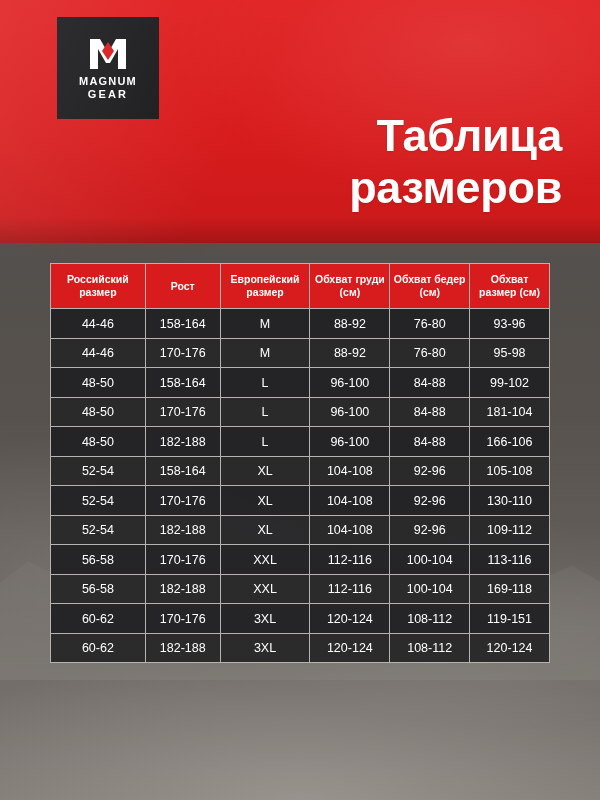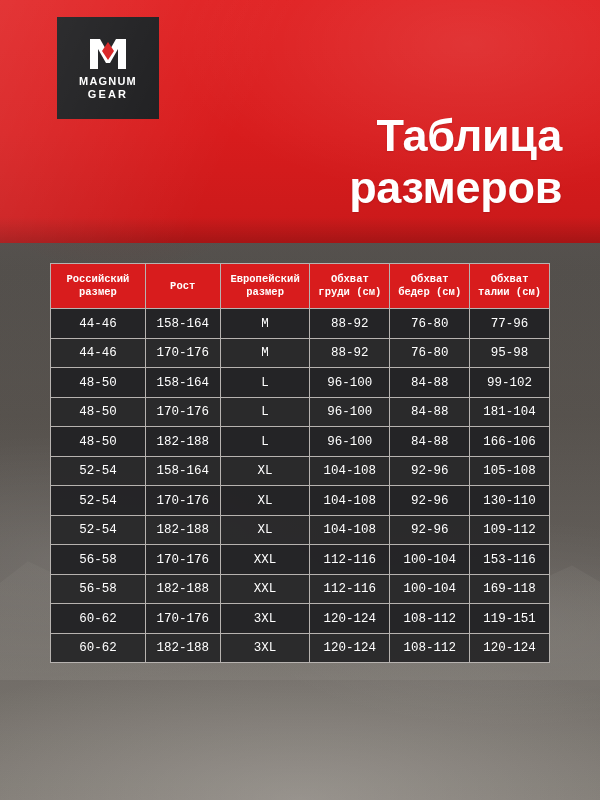--- a/index.html
+++ b/index.html
@@ -116,21 +116,20 @@
     position: absolute;
     left: 50px;
     top: 263px;
     width: 500px;
   }
   table.size-table {
     width: 100%;
     border-collapse: collapse;
     table-layout: fixed;
     background: rgba(30,30,32,0.86);
-    font-family: Liberation Mono, monospace;
   }
   table.size-table th {
     background: #d81c1d;
     color: #ffffff;
     font-size: 10.5px;
     font-weight: 700;
     line-height: 1.25;
     padding: 9px 2px;
     border: 1px solid #b7b3b0;
     text-align: center;
@@ -196,31 +195,31 @@
           <col class="c4">
           <col class="c5">
       </colgroup>
       <thead>
         <tr>
           <th>Российский размер</th>
           <th>Рост</th>
           <th>Европейский размер</th>
           <th>Обхват груди (см)</th>
           <th>Обхват бедер (см)</th>
-          <th>Обхват талии (см)</th>
+          <th>Обхват размер (см)</th>
         </tr>
       </thead>
       <tbody id="table-body">
           <tr>
             <td>44-46</td>
             <td>158-164</td>
             <td>M</td>
             <td>88-92</td>
             <td>76-80</td>
-            <td>77-96</td>
+            <td>93-96</td>
           </tr>
           <tr>
             <td>44-46</td>
             <td>170-176</td>
             <td>M</td>
             <td>88-92</td>
             <td>76-80</td>
             <td>95-98</td>
           </tr>
           <tr>
@@ -270,21 +269,21 @@
             <td>104-108</td>
             <td>92-96</td>
             <td>109-112</td>
           </tr>
           <tr>
             <td>56-58</td>
             <td>170-176</td>
             <td>XXL</td>
             <td>112-116</td>
             <td>100-104</td>
-            <td>153-116</td>
+            <td>113-116</td>
           </tr>
           <tr>
             <td>56-58</td>
             <td>182-188</td>
             <td>XXL</td>
             <td>112-116</td>
             <td>100-104</td>
             <td>169-118</td>
           </tr>
           <tr>

